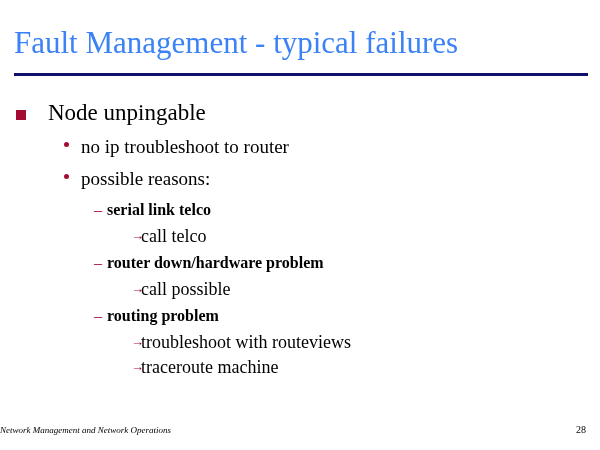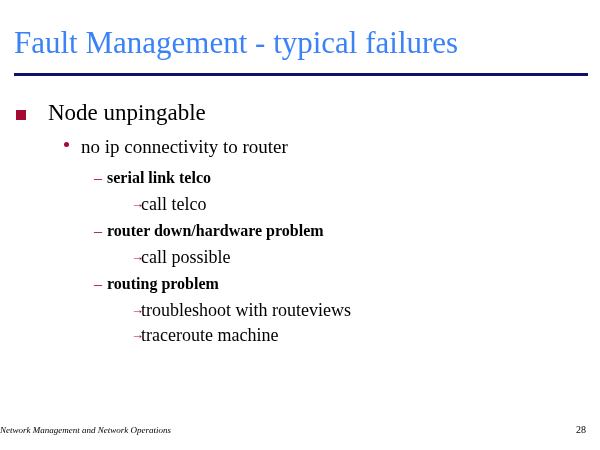--- a/index.html
+++ b/index.html
@@ -180,23 +180,27 @@
 
   <div class="body-block">
 
     <div class="line lvl1">
       <span class="bullet"></span>
       <span class="txt">Node unpingable</span>
     </div>
 
     <div class="line lvl2">
       <span class="bullet"></span>
-      <span class="txt">no ip connectivity to router</span>
-    </div>
-
+      <span class="txt">no ip troubleshoot to router</span>
+    </div>
+
+    <div class="line lvl2">
+      <span class="bullet"></span>
+      <span class="txt">possible reasons:</span>
+    </div>
 
     <div class="line lvl3">
       <span class="bullet">–</span>
       <span class="txt">serial link telco</span>
     </div>
 
     <div class="line lvl4">
       <span class="bullet">→</span>
       <span class="txt">call telco</span>
     </div>

